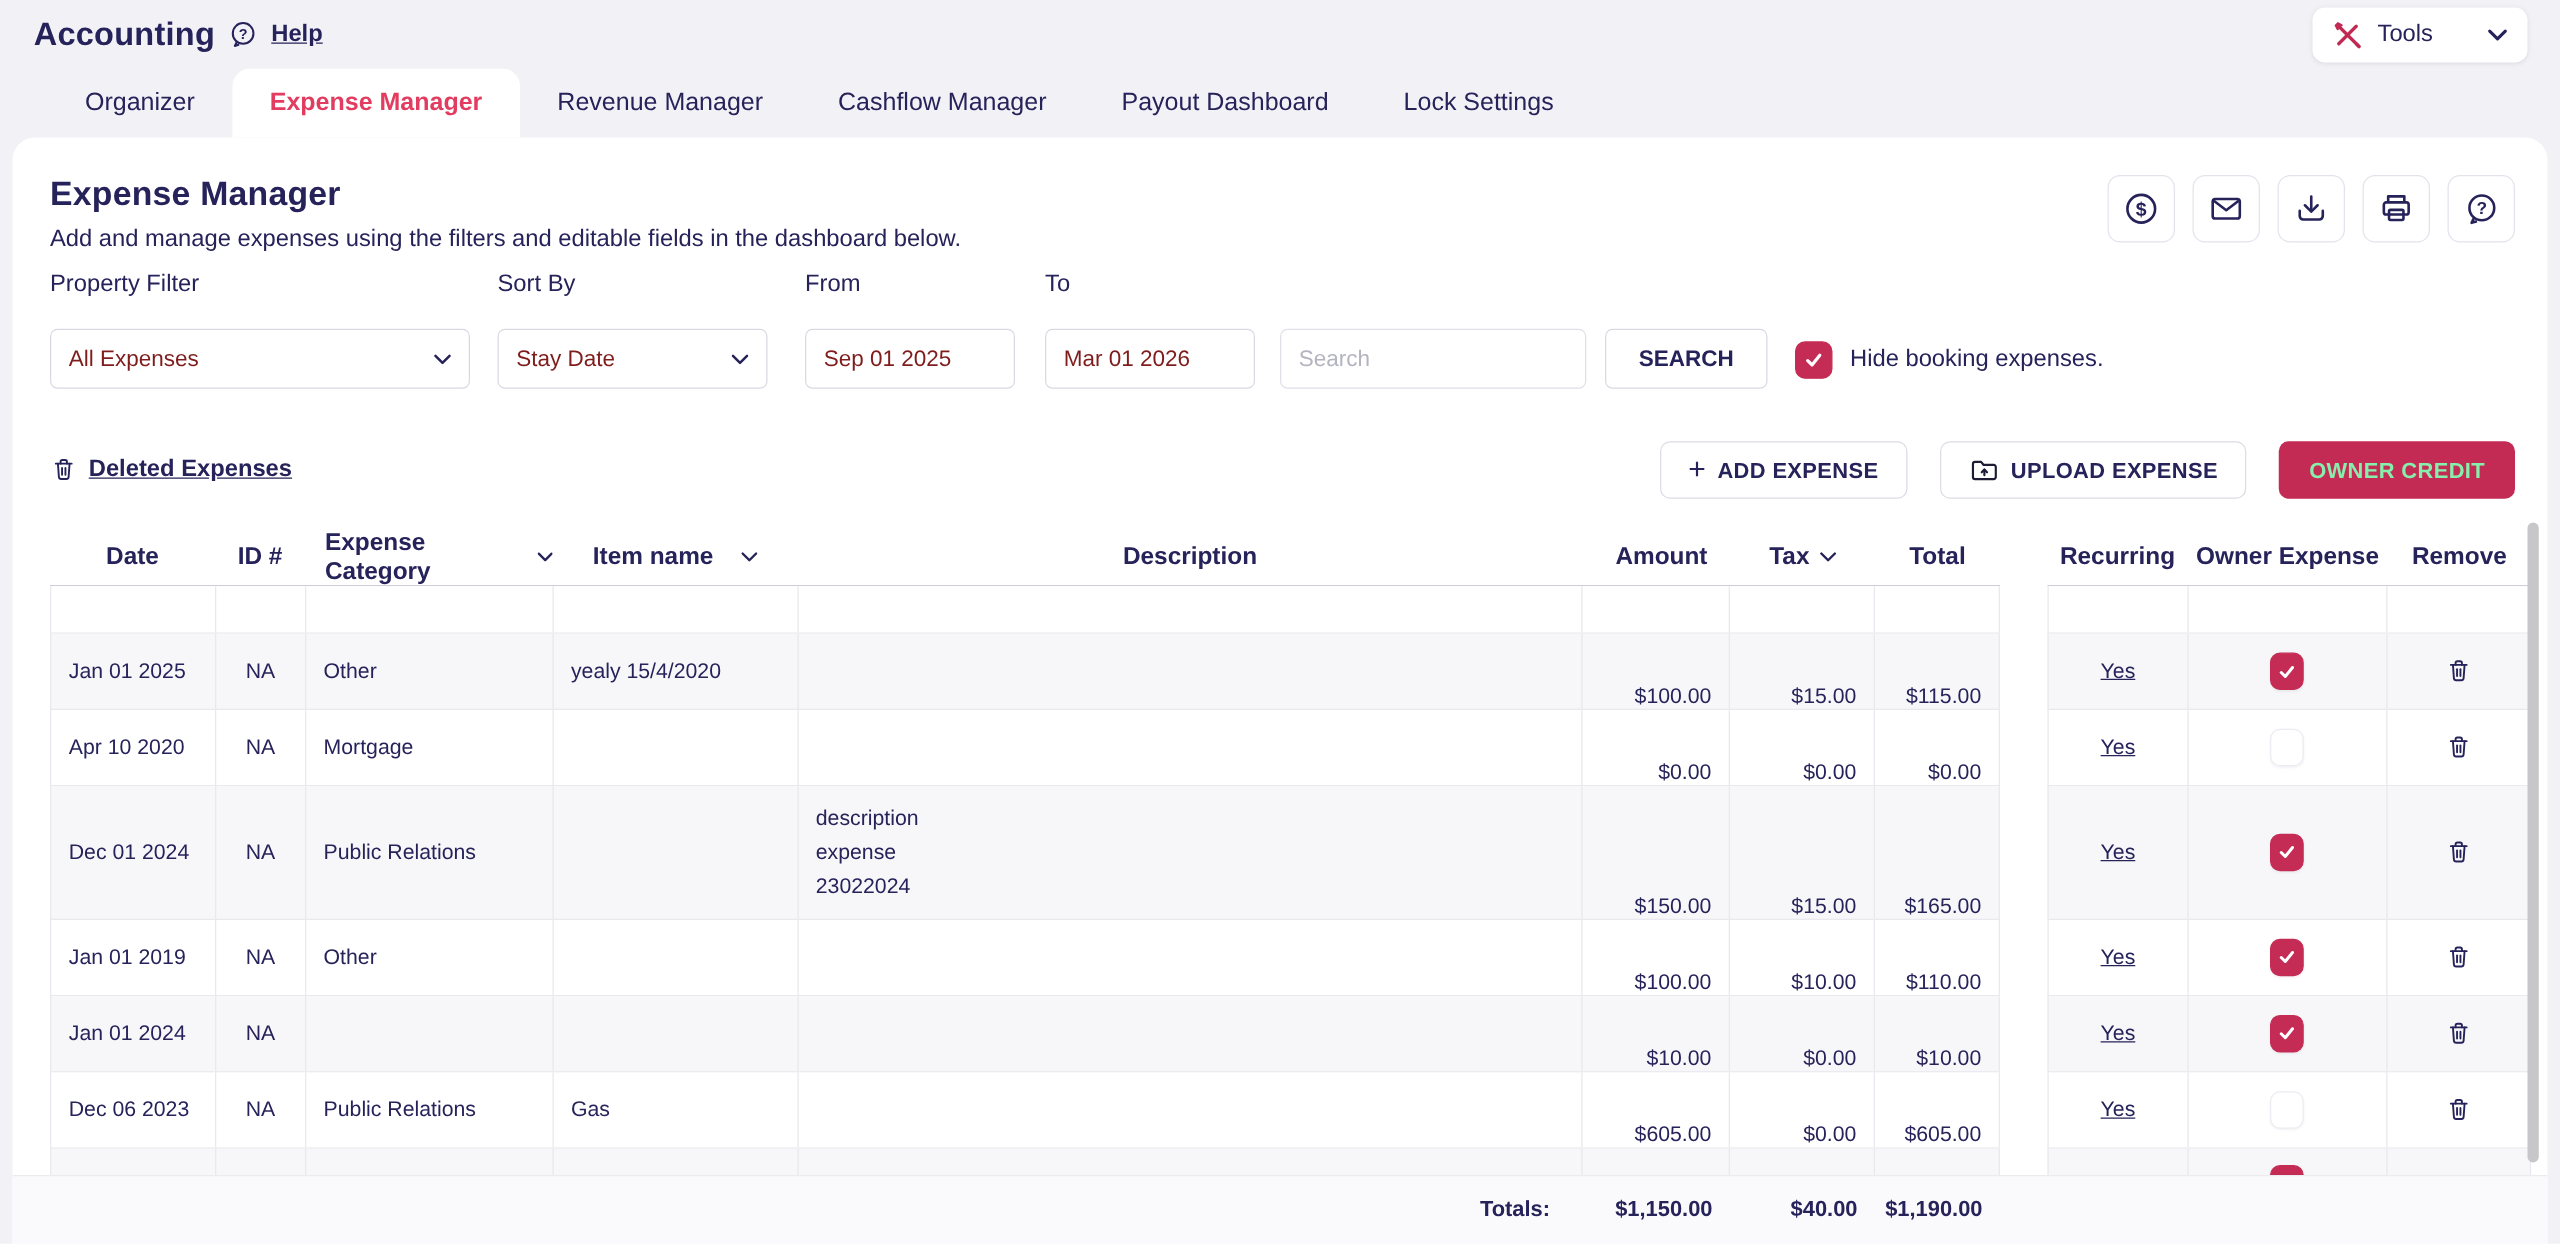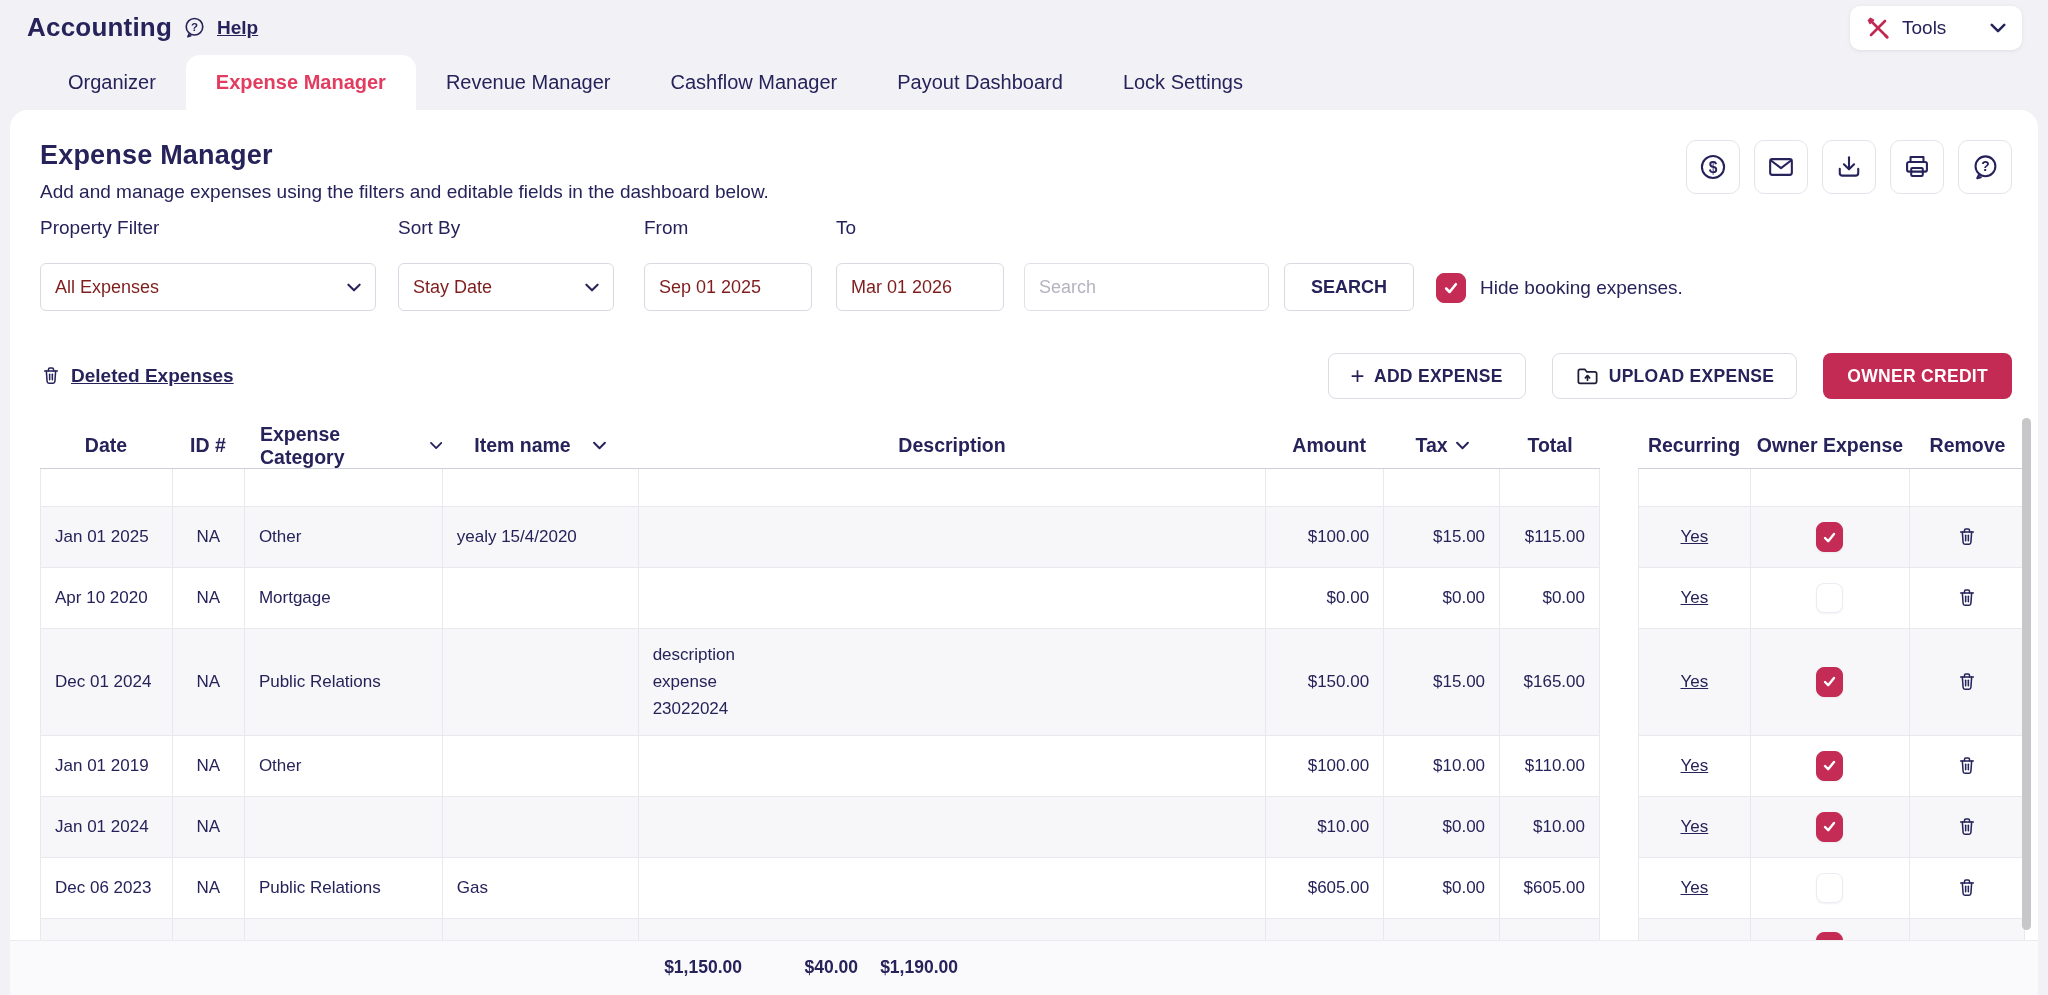--- a/index.html
+++ b/index.html
@@ -54,21 +54,21 @@
   .hide-label { font-size:19px; }
 
   
   .actions { display:flex; align-items:center; margin-top:42px; padding-right:26px; }
   .deleted-link { display:flex; align-items:center; gap:9px; cursor:pointer; }
   .deleted-link span { font-size:19px; font-weight:700; text-decoration:underline; }
   .act-buttons { margin-left:auto; display:flex; gap:26px; align-items:center; }
   .ghost-btn { height:46px; display:flex; align-items:center; gap:9px; background:#fff; border:1px solid #dcdce4;
                border-radius:8px; padding:0 22px; font-family:inherit; font-size:17.5px; font-weight:600;
                letter-spacing:.3px; color:#26225a; cursor:pointer; }
-  .solid-btn { height:46px; background:#c32b54; color:#ffffff; border:none; border-radius:8px; padding:0 24px;
+  .solid-btn { height:46px; background:#c32b54; color:#86efac; border:none; border-radius:8px; padding:0 24px;
                font-family:inherit; font-size:17.5px; font-weight:700; letter-spacing:.3px; cursor:pointer; }
   .plus-glyph { font-size:24px; font-weight:400; line-height:1; }
 
   
   .table { margin-top:24px; }
   .thead, .record { display:flex; }
   .head-left, .row-left { display:flex; width:1560px; }
   .head-right, .row-right { display:flex; width:387px; }
   .block-gap { width:38px; }
   .thead { height:46px; align-items:center; }
@@ -82,21 +82,21 @@
   .col-rec{width:112px;} .col-owner{width:160px;} .col-remove{width:115px;align-items:center;}
 
   .row-left { border-left:1px solid #e8e8ee; }
   .row-right { border-left:1px solid #e8e8ee; }
   .row-left, .row-right { border-bottom:1px solid #e8e8ee; background:#fff; }
   .row-left.shaded, .row-right.shaded { background:#f7f7f9; }
   .cell { border-right:1px solid #e8e8ee; display:flex; align-items:center; font-size:17px; min-height:60px; }
   .cell span { display:block; }
   .al { padding-left:14px; justify-content:flex-start; }
   .ac { justify-content:center; }
-  .ar { justify-content:flex-end; padding-right:14px; }
+  .ar { justify-content:flex-end; padding-right:14px;align-items:flex-end; }
   .desc span { white-space:pre-line; line-height:1.6; padding:12px 0; }
   .kind-empty .cell { min-height:37px; }
   .kind-partial .row-left, .kind-partial .row-right { border-bottom:none; height:21px; overflow:hidden; }
   .kind-partial .cell { min-height:21px; align-items:flex-start; }
   .yes-link { font-size:17px; font-weight:500; text-decoration:underline; color:#26225a; cursor:pointer; }
   .row-checkbox { width:27px; height:30px; border-radius:8px; background:#fff; border:1px solid #ececf2;
                   box-shadow:0 1px 2px rgba(40,38,90,.06); display:flex; align-items:center; justify-content:center; cursor:pointer; }
   .row-checkbox.checked { background:#c52c55; border-color:#c52c55; }
   .partial-cb { margin-top:13px; }
   .trash-btn { background:none; border:none; cursor:pointer; padding:2px; }
@@ -697,19 +697,20 @@
               <div class="row-checkbox checked partial-cb"></div>
             </div>
             <div class="cell col-remove ac"></div>
           </div>
         </div>
       </div>
   </div>
 
   <div class="totals">
     <div class="t-spacer"></div>
+    <div class="t-cell t-label">Totals:</div>
     <div class="t-cell t-amount">$1,150.00</div>
     <div class="t-cell t-tax">$40.00</div>
     <div class="t-cell t-total">$1,190.00</div>
   </div>
 
   <div class="scroll-thumb"></div>
 </main>
 
 </body></html>

